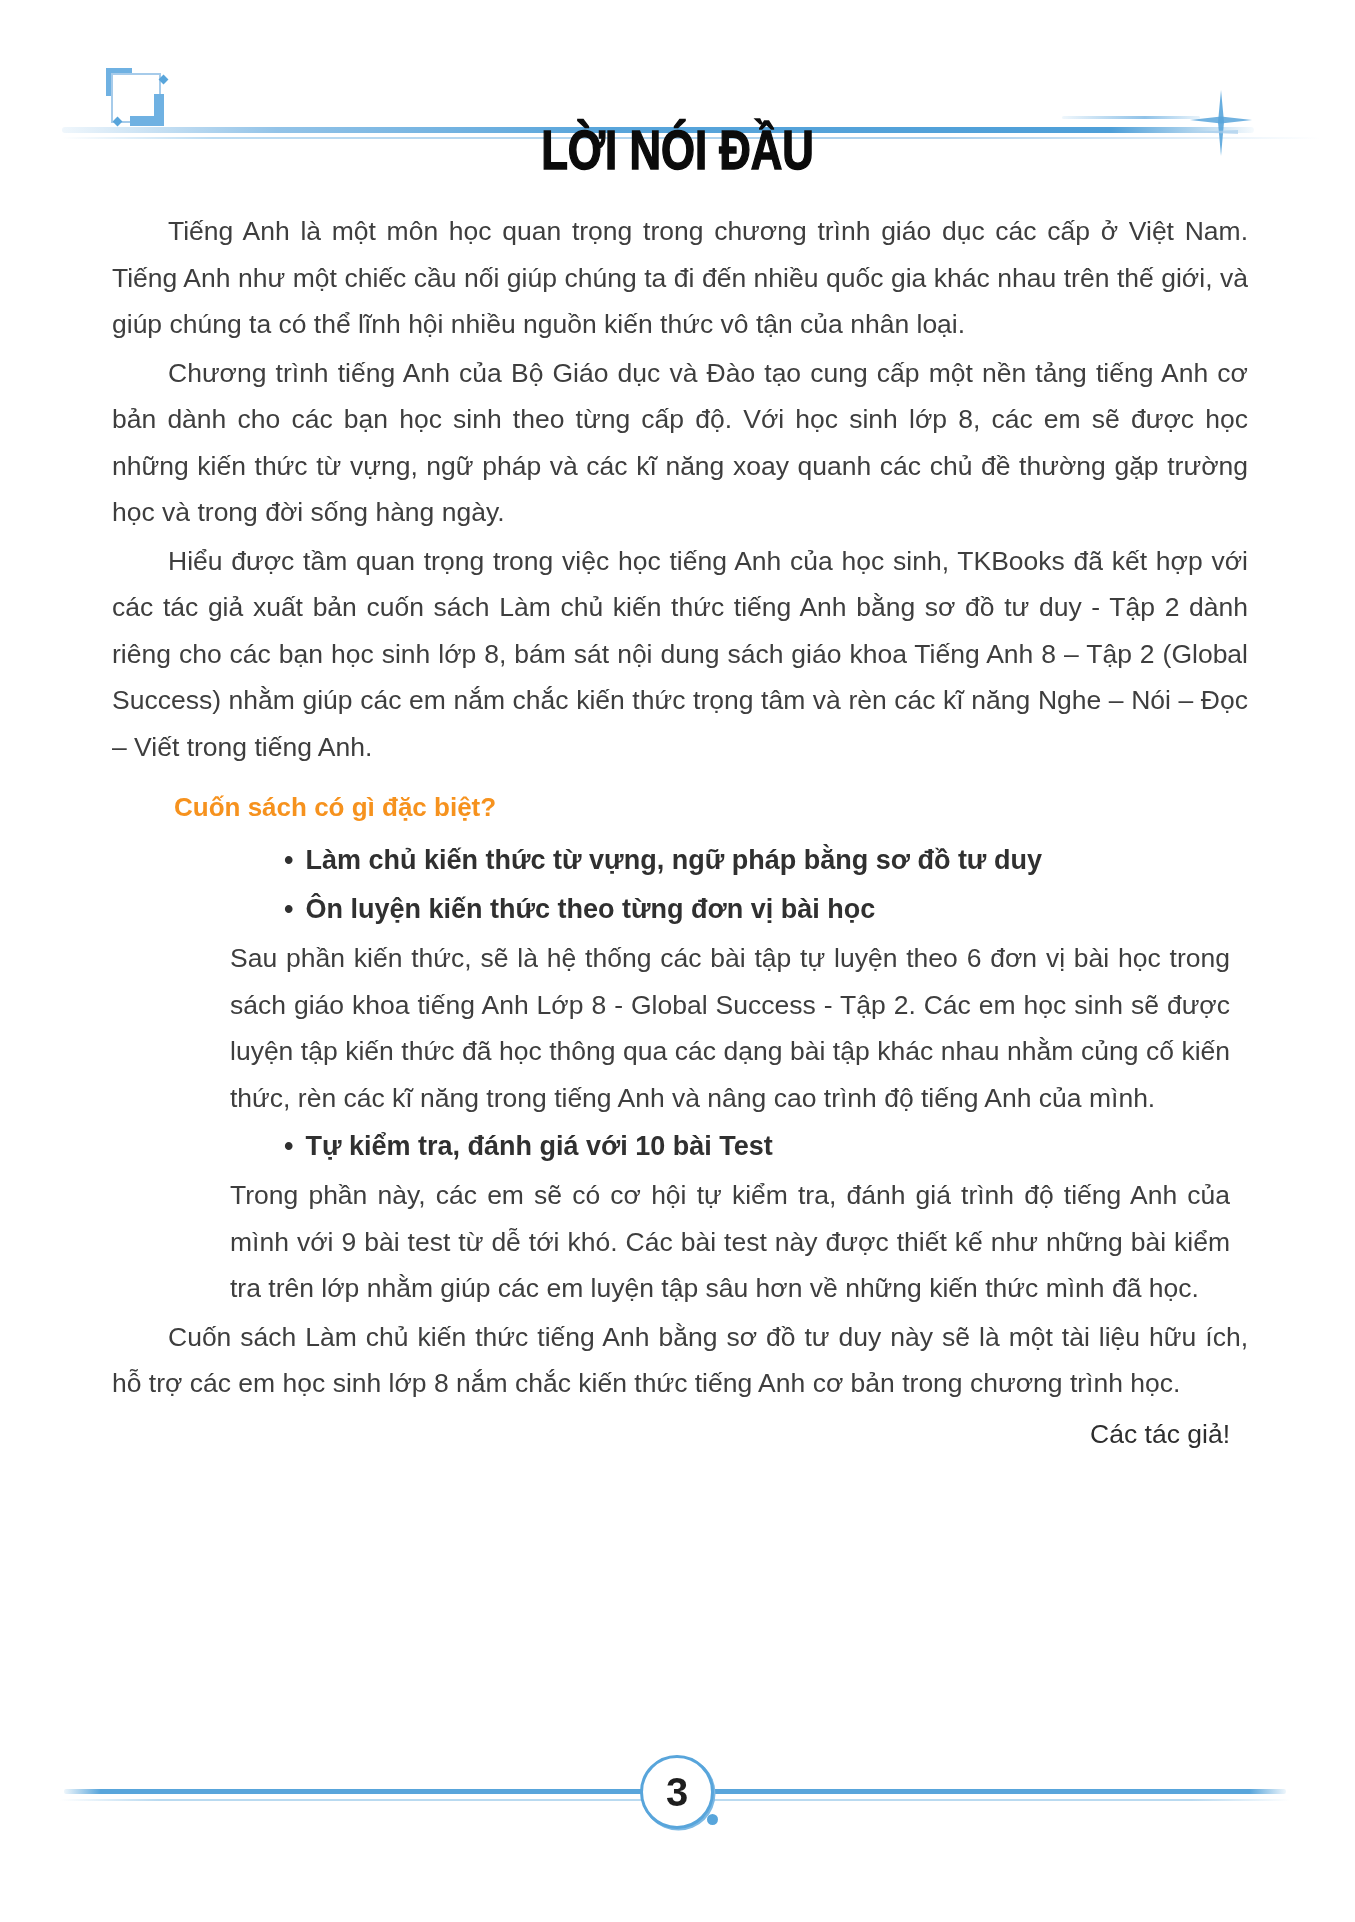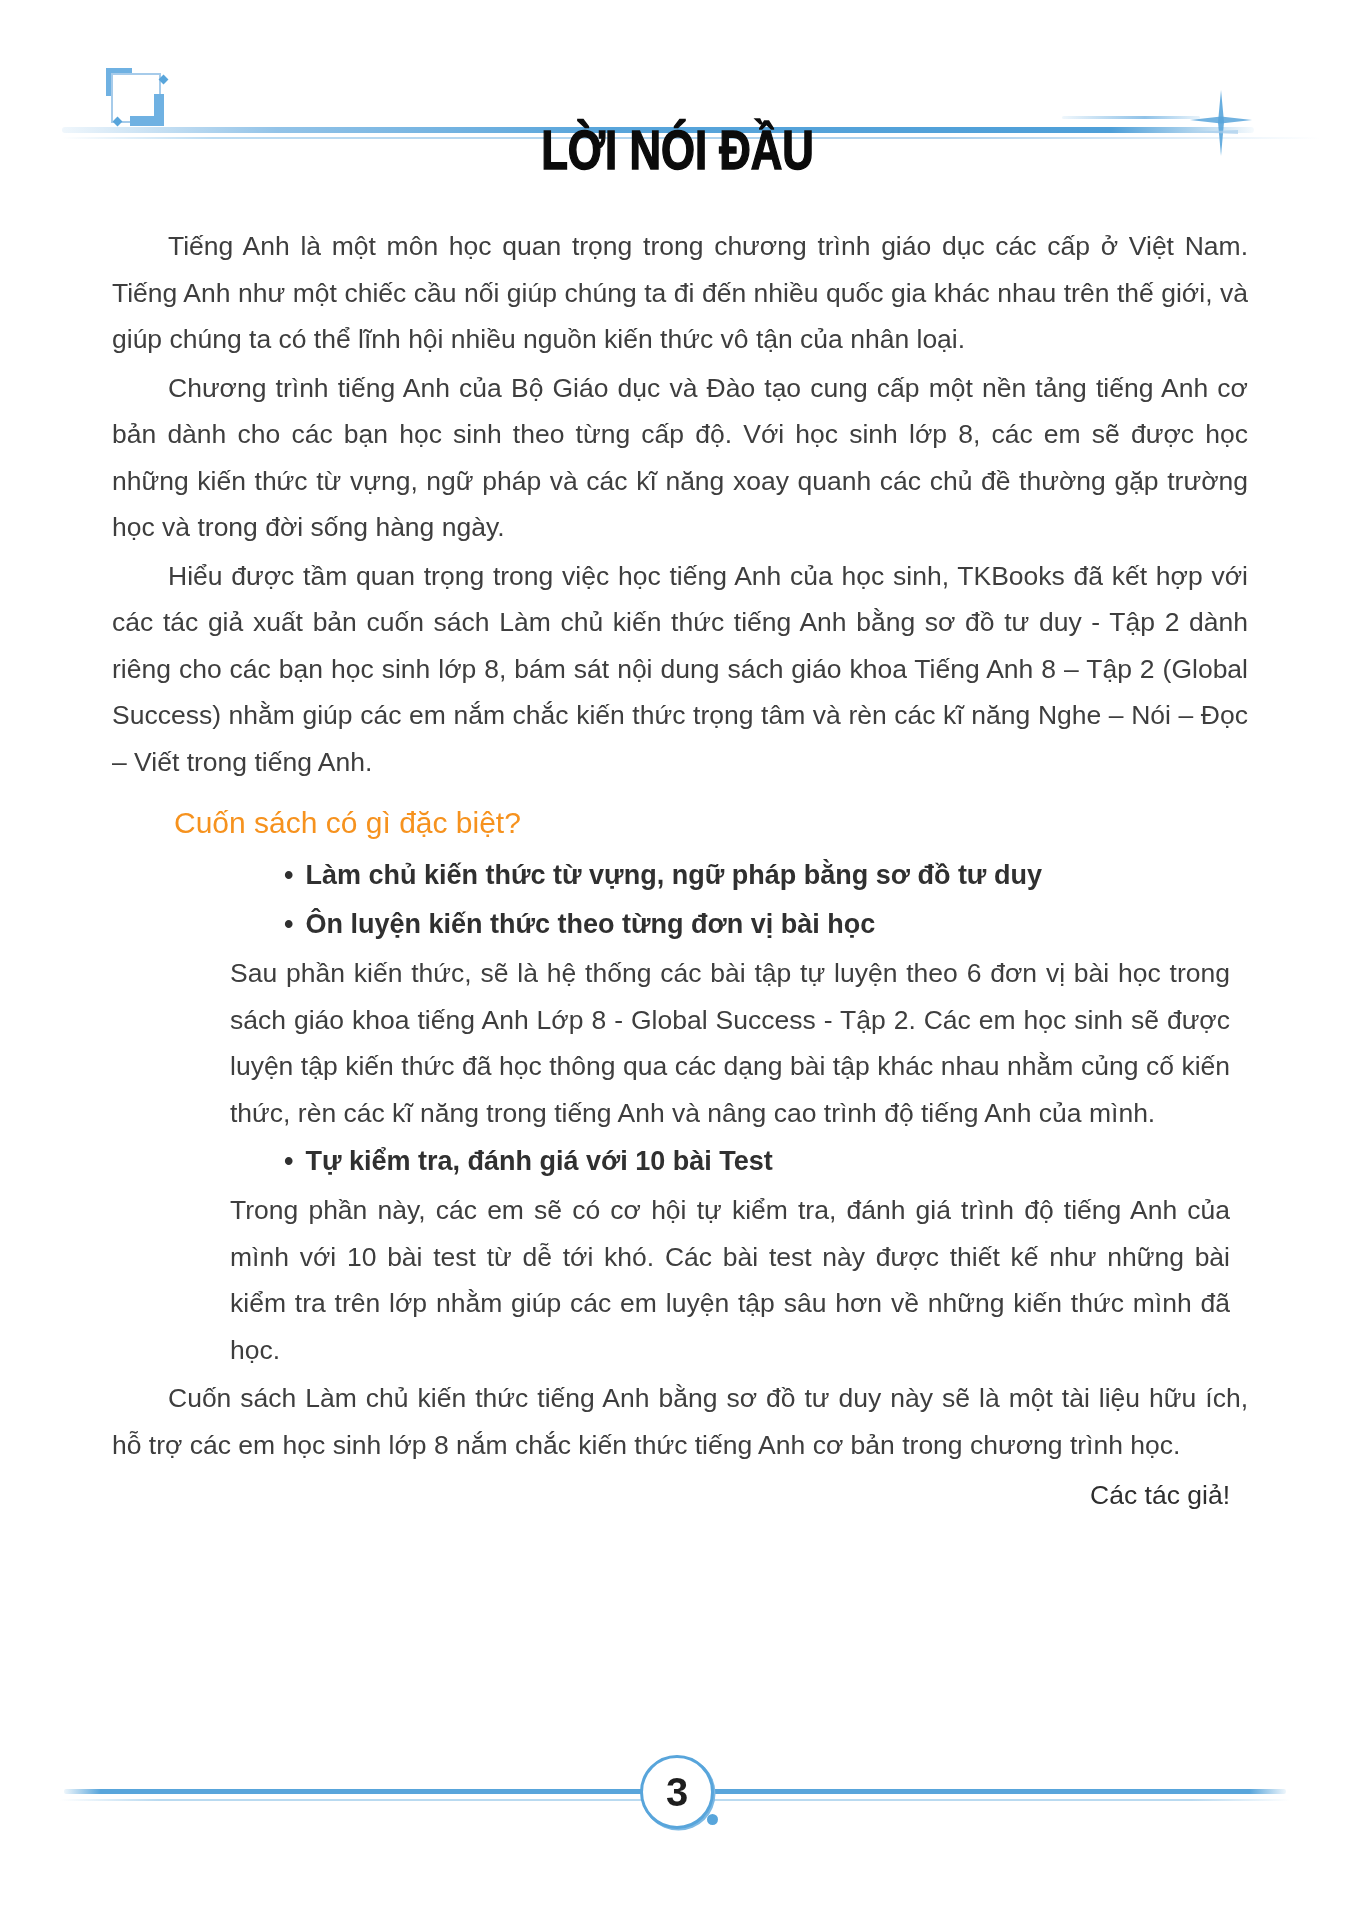--- a/index.html
+++ b/index.html
@@ -31,29 +31,29 @@
   .page-title{
     position:absolute;top:118px;left:0;width:100%;
     text-align:center;margin:0;
     font-size:56px;line-height:64px;font-weight:700;
     color:#0B0B0B;-webkit-text-stroke:1.5px #0B0B0B;
     transform:scaleX(0.78);letter-spacing:0px;
   }
 
   
   .content{
-    position:absolute;top:221px;left:112px;width:1136px;
+    position:absolute;top:206px;left:112px;width:1136px;
     font-size:26.5px;line-height:46.5px;color:#3E3E3E;
     text-align:justify;
   }
   .content p{margin:0;}
   p.body{text-indent:56px;margin-top:2px;}
   .section-heading{
     margin:14px 0 6px 62px;
-    font-size:30px;line-height:47px;font-weight:400;color:#F6921E;
+    font-size:26px;line-height:47px;font-weight:700;color:#F6921E;
   }
   .feature-title{
     display:flex;align-items:baseline;gap:12px;
     margin:2px 0 2px 172px;
     font-size:27px;line-height:47px;font-weight:700;color:#303030;
   }
   .feature-body{margin:0 18px 0 118px !important;}
   .signature{
     margin:4px 18px 0 0 !important;
     text-align:right;font-weight:400;color:#2E2E2E;
@@ -126,21 +126,21 @@
         <span>Ôn luyện kiến thức theo từng đơn vị bài học</span>
       </div>
       <p class="feature-body">Sau phần kiến thức, sẽ là hệ thống các bài tập tự luyện theo 6 đơn vị bài học trong sách giáo khoa tiếng Anh Lớp 8 - Global Success - Tập 2. Các em học sinh sẽ được luyện tập kiến thức đã học thông qua các dạng bài tập khác nhau nhằm củng cố kiến thức, rèn các kĩ năng trong tiếng Anh và nâng cao trình độ tiếng Anh của mình.</p>
     </div>
 
     <div class="feature">
       <div class="feature-title">
         <span>•</span>
         <span>Tự kiểm tra, đánh giá với 10 bài Test</span>
       </div>
-      <p class="feature-body">Trong phần này, các em sẽ có cơ hội tự kiểm tra, đánh giá trình độ tiếng Anh của mình với 10 bài test từ dễ tới khó. Các bài test này được thiết kế như những bài kiểm tra trên lớp nhằm giúp các em luyện tập sâu hơn về những kiến thức mình đã học.</p>
+      <p class="feature-body">Trong phần này, các em sẽ có cơ hội tự kiểm tra, đánh giá trình độ tiếng Anh của mình với 9 bài test từ dễ tới khó. Các bài test này được thiết kế như những bài kiểm tra trên lớp nhằm giúp các em luyện tập sâu hơn về những kiến thức mình đã học.</p>
     </div>
 
     <p class="body">Cuốn sách Làm chủ kiến thức tiếng Anh bằng sơ đồ tư duy này sẽ là một tài liệu hữu ích, hỗ trợ các em học sinh lớp 8 nắm chắc kiến thức tiếng Anh cơ bản trong chương trình học.</p>
 
     <p class="signature">Các tác giả!</p>
   </main>
 
   <div class="footer-bar"></div>
   <div class="footer-subbar"></div>
   <div class="page-badge">

